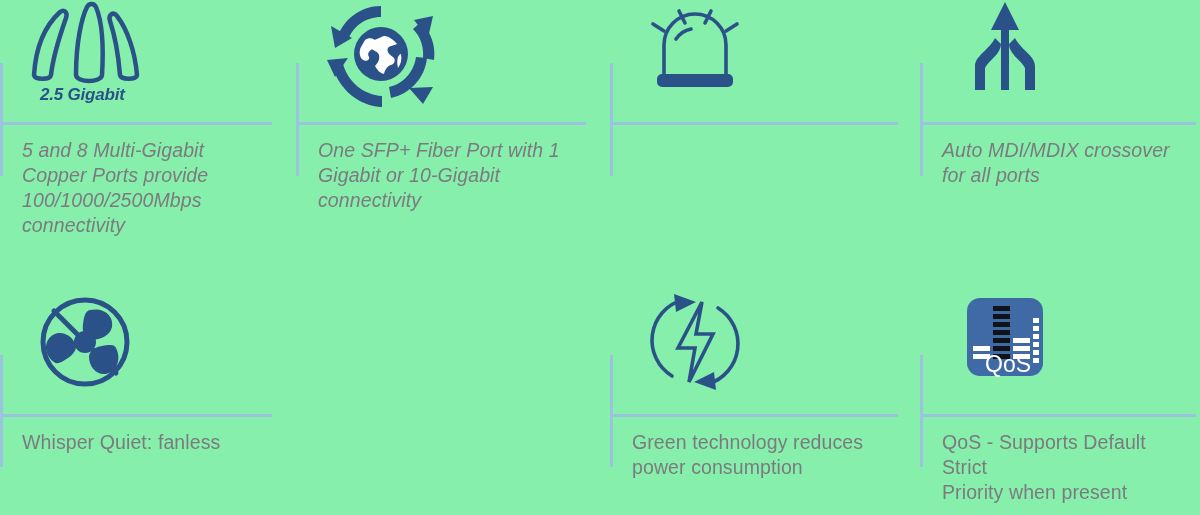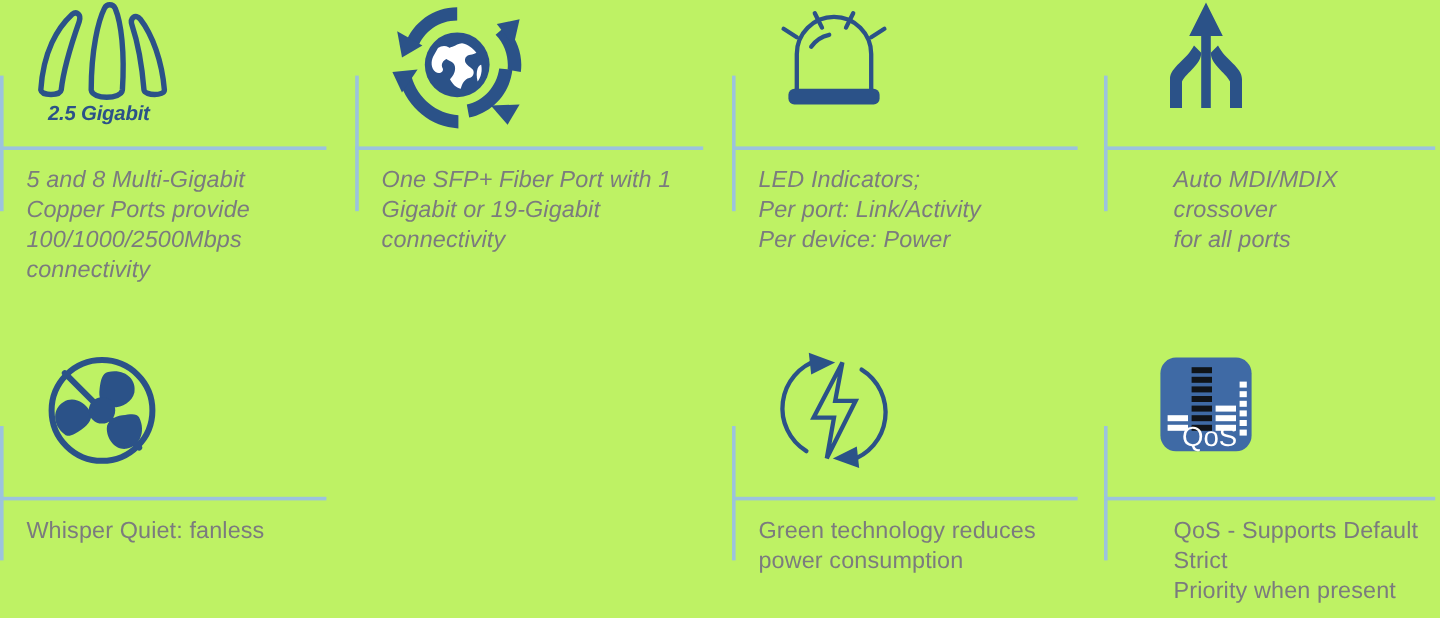--- a/index.html
+++ b/index.html
@@ -11,21 +11,21 @@
   body {
     width: 1200px;
     height: 515px;
     font-family: "Liberation Sans", sans-serif;
     overflow: hidden;
   }
   #board {
     position: relative;
     width: 1200px;
     height: 515px;
-    background: #bef264;
+    background: #86efac;
   }
   .row {
     position: absolute;
     left: 0;
     width: 1200px;
   }
   .row-1 { top: 0; height: 265px; }
   .row-2 { top: 270px; height: 245px; }
 
   .cell {
@@ -83,21 +83,21 @@
     font-size: 19.5px;
     line-height: 25px;
     letter-spacing: 0.1px;
     white-space: pre-line;
     font-family: "Liberation Sans", sans-serif;
   }
   .row-1 .caption { top: 138px; font-style: italic; }
   .row-2 .caption { top: 160px; }
 
   .cell.c0 .caption { right: 30px; }
-  .cell.c3 .caption { right: 14px; margin-left: 36px; }
+  .cell.c3 .caption { right: 14px; }
 
   svg { display: block; overflow: visible; }
   .gig-label {
     font-family: "Liberation Sans", sans-serif;
     font-weight: bold;
     font-style: italic;
     font-size: 17px;
     fill: #2b5288;
     letter-spacing: -0.2px;
   }
@@ -152,43 +152,40 @@
             <path d="M106 60 C104 80 89 96 70 100 l-2 -11 C82 86 93 74 95 59 Z"></path>
             <path d="M102 106 L112 89 L88 90 Z"></path>
             <path d="M100 24 C110 34 115 48 113 62 l-11 -2 C103 50 100 39 92 31 Z"></path>
             <path d="M112 18 L93 22 L107 40 Z"></path>
             <path d="M22 66 C27 84 43 97 61 98 l0 11 C38 108 19 92 12 70 Z"></path>
             <path d="M6 62 L27 60 L14 79 Z"></path>
           </g>
         </svg>
       </div>
       <div class="caption">One SFP+ Fiber Port with 1
-Gigabit or 19-Gigabit
+Gigabit or 10-Gigabit
 connectivity</div>
     </div>
 
     <div class="cell c2">
       <div class="vline"></div>
       <div class="hline"></div>
       <div class="icon-wrap">
         <svg width="120" height="112" viewBox="0 0 120 112" aria-hidden="true">
           <g fill="none" stroke="#2b5288" stroke-width="3.6" stroke-linecap="round">
             <path d="M29 76 L29 47 A31 31 0 0 1 91 47 L91 76"></path>
             <path d="M41 41 A24 24 0 0 1 56 31"></path>
             <line x1="44" y1="13" x2="50" y2="25"></line>
             <line x1="76" y1="13" x2="70" y2="25"></line>
             <line x1="18" y1="26" x2="29" y2="33"></line>
             <line x1="102" y1="26" x2="91" y2="33"></line>
           </g>
           <rect x="22" y="76" width="76" height="13" rx="5" fill="#2b5288"></rect>
         </svg>
       </div>
-      <div class="caption">LED Indicators;
-Per port: Link/Activity
-Per device: Power</div>
     </div>
 
     <div class="cell c3">
       <div class="vline"></div>
       <div class="hline"></div>
       <div class="icon-wrap">
         <svg width="120" height="112" viewBox="0 0 120 112" aria-hidden="true">
           <g fill="#2b5288">
             <path d="M60 4 L74 32 L64 32 L64 92 L56 92 L56 32 L46 32 Z"></path>
             <path d="M56 46 C56 56 44 62 40 70 L40 92 L30 92 L30 68 C30 58 44 52 50 40 Z"></path>

